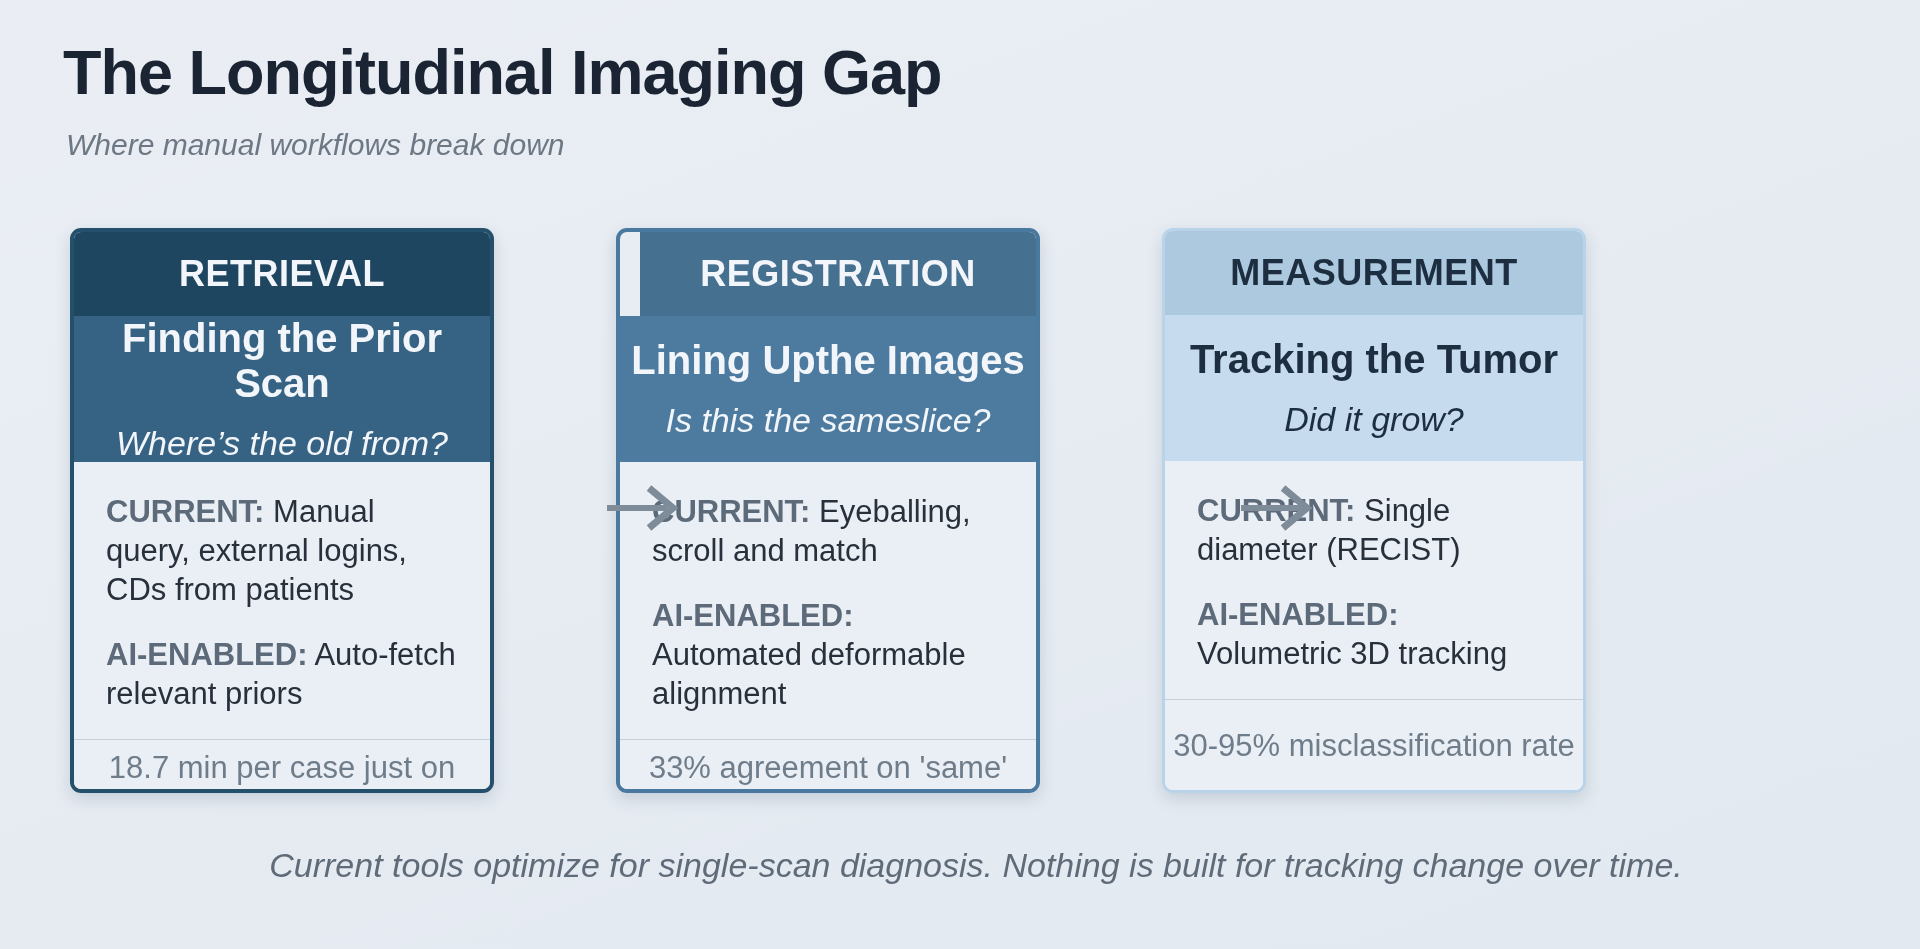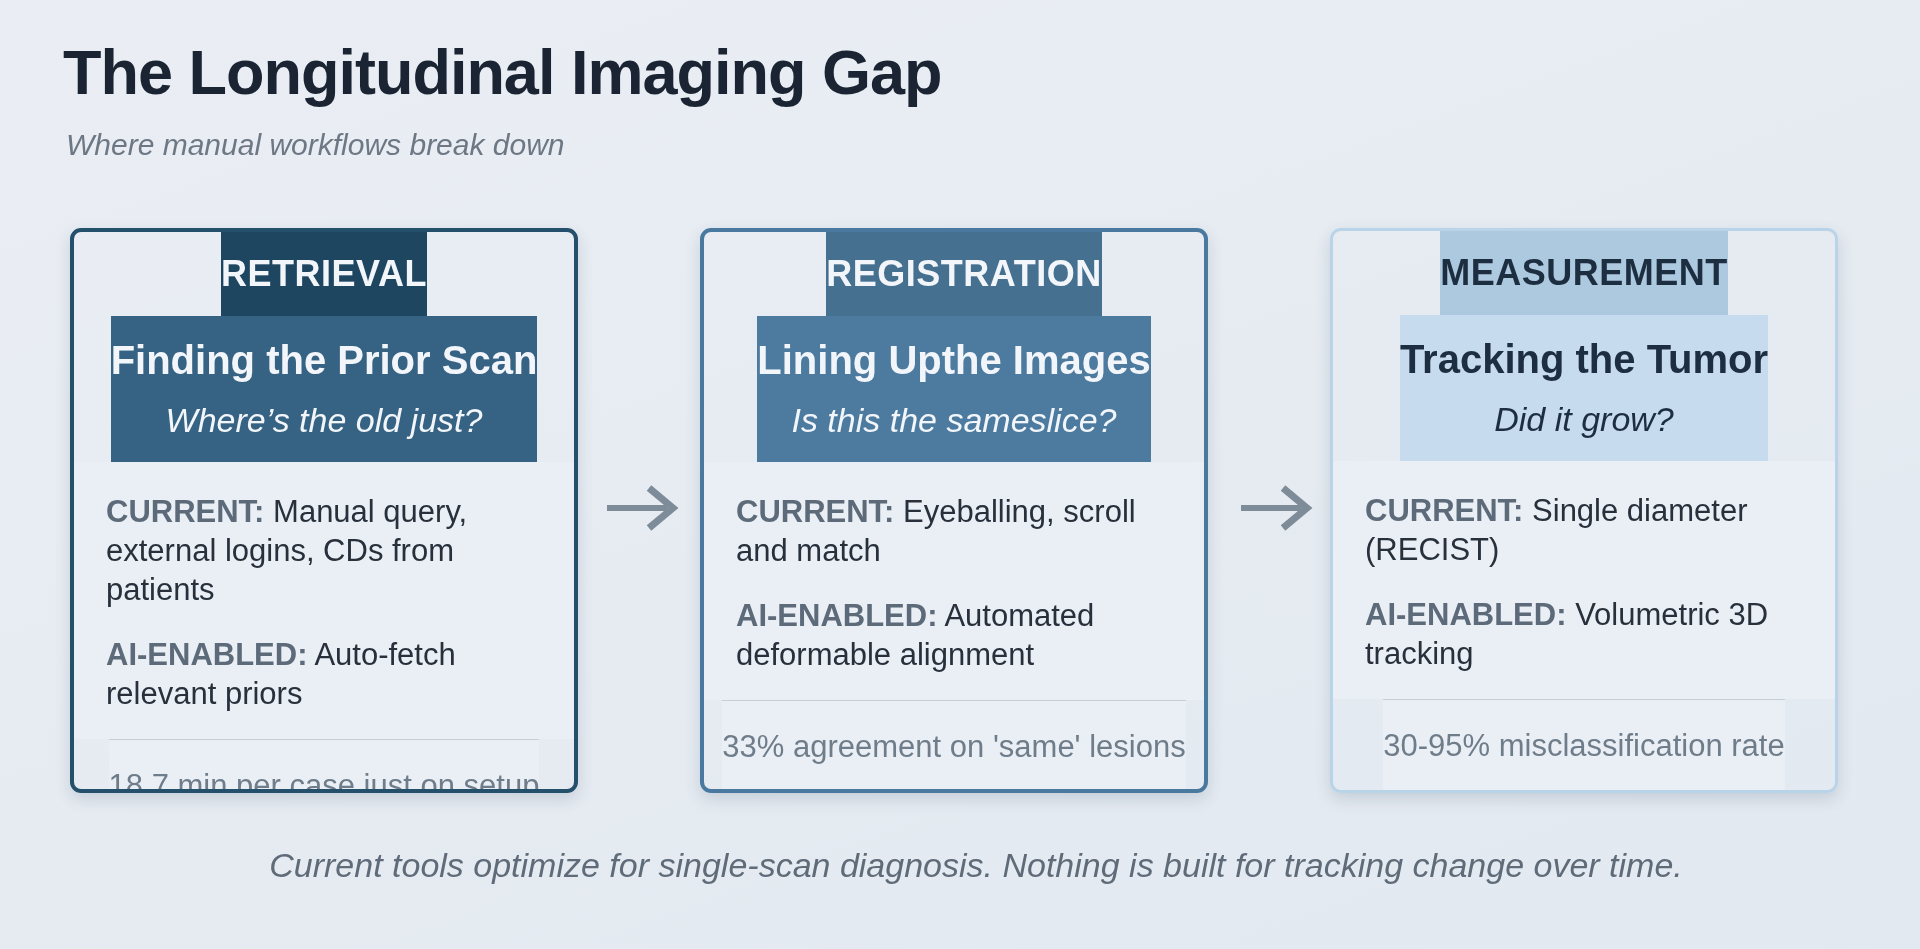--- a/index.html
+++ b/index.html
@@ -44,25 +44,24 @@
   .subtitle{
     position:absolute;left:66px;top:128px;
     font-size:30px;font-style:italic;
     color:var(--muted-text);
   }
   .cards{
     position:absolute;left:70px;top:228px;
     display:flex;gap:122px;
   }
   .card{
-    width:508px;height:565px;
+    width:424px;height:565px;
     display:flex;flex-direction:column;
     border-radius:11px;overflow:hidden;
     box-shadow:0 6px 16px rgba(30,60,90,0.16);
-    align-items:center;
   }
   .card1{border:4px solid var(--card1-border);}
   .card2{border:4px solid var(--card2-border);}
   .card3{border:3px solid var(--card3-border);}
   .card-header{
     height:84px;flex:0 0 84px;
     display:flex;align-items:center;justify-content:center;
     font-size:36px;font-weight:700;letter-spacing:0.5px;
   }
   .card-band{
@@ -115,21 +114,21 @@
 
   <h1 class="title">The Longitudinal Imaging Gap</h1>
   <div class="subtitle">Where manual workflows break down</div>
 
   <div class="cards">
 
     <section class="card card1">
       <header class="card-header">RETRIEVAL</header>
       <div class="card-band">
         <div class="card-title">Finding the Prior Scan</div>
-        <div class="card-question">Where’s the old just?</div>
+        <div class="card-question">Where’s the old from?</div>
       </div>
       <div class="card-body">
         <p><span class="lbl">CURRENT:</span> <span>Manual query, external logins, CDs from patients</span></p>
         <p><span class="lbl">AI-ENABLED:</span> <span>Auto-fetch relevant priors</span></p>
       </div>
       <footer class="card-stat">18.7 min per case just on setup</footer>
     </section>
 
     <section class="card card2">
       <header class="card-header">REGISTRATION</header>

